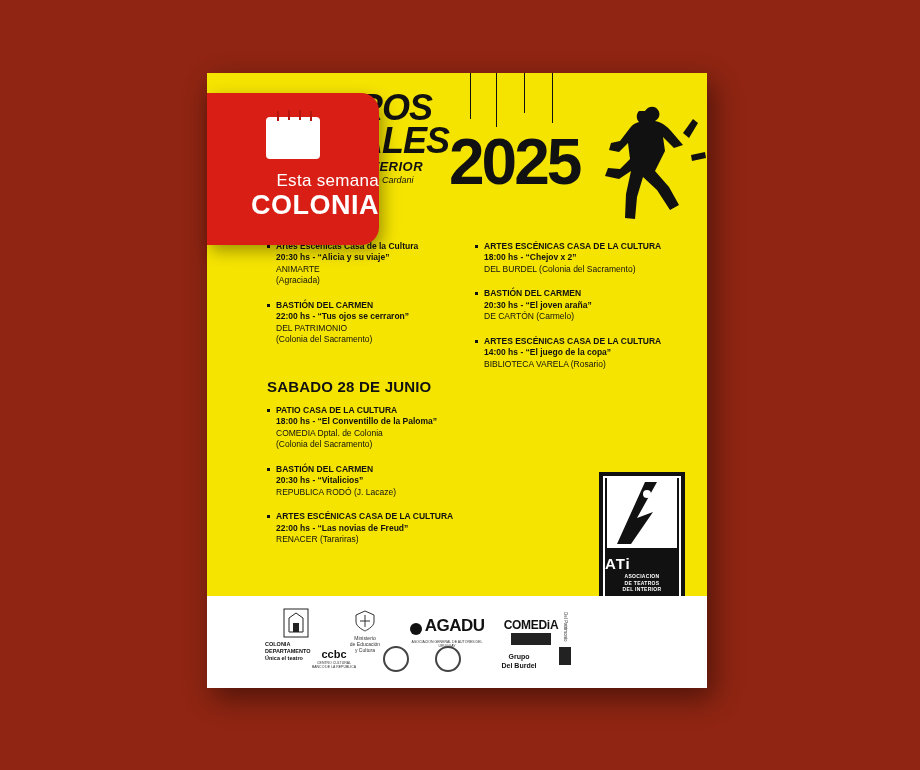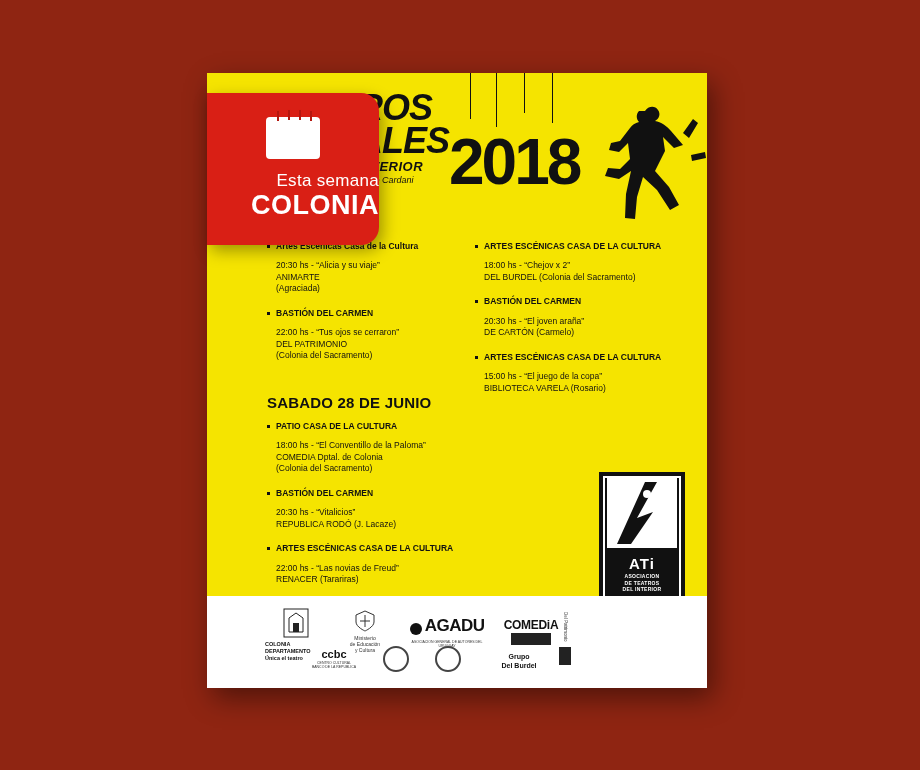--- a/index.html
+++ b/index.html
@@ -150,24 +150,23 @@
     background: #111;
   }
   .event .venue {
     font-size: 8.5px;
     font-weight: bold;
     color: #111;
     line-height: 1.35;
   }
   .event .time {
     font-size: 8.5px;
-    font-weight: normal;
+    font-weight: bold;
     color: #111;
     line-height: 1.35;
-    margin-top: 8px;
   }
   .event .group {
     font-size: 8.5px;
     color: #111;
     line-height: 1.35;
   }
   .event .place {
     font-size: 8.5px;
     color: #111;
     line-height: 1.35;
@@ -198,21 +197,21 @@
     font-size: 5px;
     font-weight: bold;
     letter-spacing: 0.3px;
     line-height: 1.35;
   }
   .ati-ati {
     position: absolute;
     left: 0; right: 0;
     bottom: 24px;
     color: #fff;
-    text-align: center;
+    text-align: left;
     font-size: 15px;
     font-weight: bold;
     letter-spacing: 1px;
   }
   
   .footer {
     position: absolute;
     left: 0;
     bottom: 0;
     width: 500px;
@@ -260,21 +259,21 @@
         <span style="left:90px; height:50px;"></span>
       </div>
 
       <div class="art-title">
         <span class="l1">ROS</span>
         <span class="l2">ALES</span>
         <span class="l3">INTERIOR</span>
         <span class="l4">...ndo Cardani</span>
       </div>
 
-      <div class="year">2018</div>
+      <div class="year">2025</div>
 
       <svg class="dancer" viewBox="0 0 120 120">
         <path fill="#111" d="M58 8c3-5 10-6 13-1 3 4 1 9-3 11 6 1 12 5 16 10l12 14-9 3-11-11 2 14-10 20 14 16 10 18-9 5-13-20-14-13-6 20-2 22-10-1 1-24 5-23-12 8-14-3 3-8 12 1 10-10-2-16-9 9-10-2 2-7 9-2 10-13c2-3 5-5 9-6-3-3-3-8 0-11z"></path>
         <path fill="#111" d="M96 30l10-14 5 4-9 15zM104 52l14-3 1 6-14 3z"></path>
       </svg>
     </div>
 
     <div class="cols">
 
       <div class="col left">
@@ -338,21 +337,21 @@
           <span class="bullet"></span>
           <div class="venue">BASTIÓN DEL CARMEN</div>
           <div class="time">20:30 hs - “El joven araña”</div>
           <div class="group">DE CARTÓN (Carmelo)</div>
           <div class="place"></div>
         </div>
 
         <div class="event">
           <span class="bullet"></span>
           <div class="venue">ARTES ESCÉNICAS CASA DE LA CULTURA</div>
-          <div class="time">15:00 hs - “El juego de la copa”</div>
+          <div class="time">14:00 hs - “El juego de la copa”</div>
           <div class="group">BIBLIOTECA VARELA (Rosario)</div>
           <div class="place"></div>
         </div>
       </div>
     </div>
 
     <div class="ati">
       <div class="ati-inner">
         <svg width="100%" height="70" viewBox="0 0 70 70">
           <rect x="0" y="0" width="70" height="70" fill="#fff"></rect>

